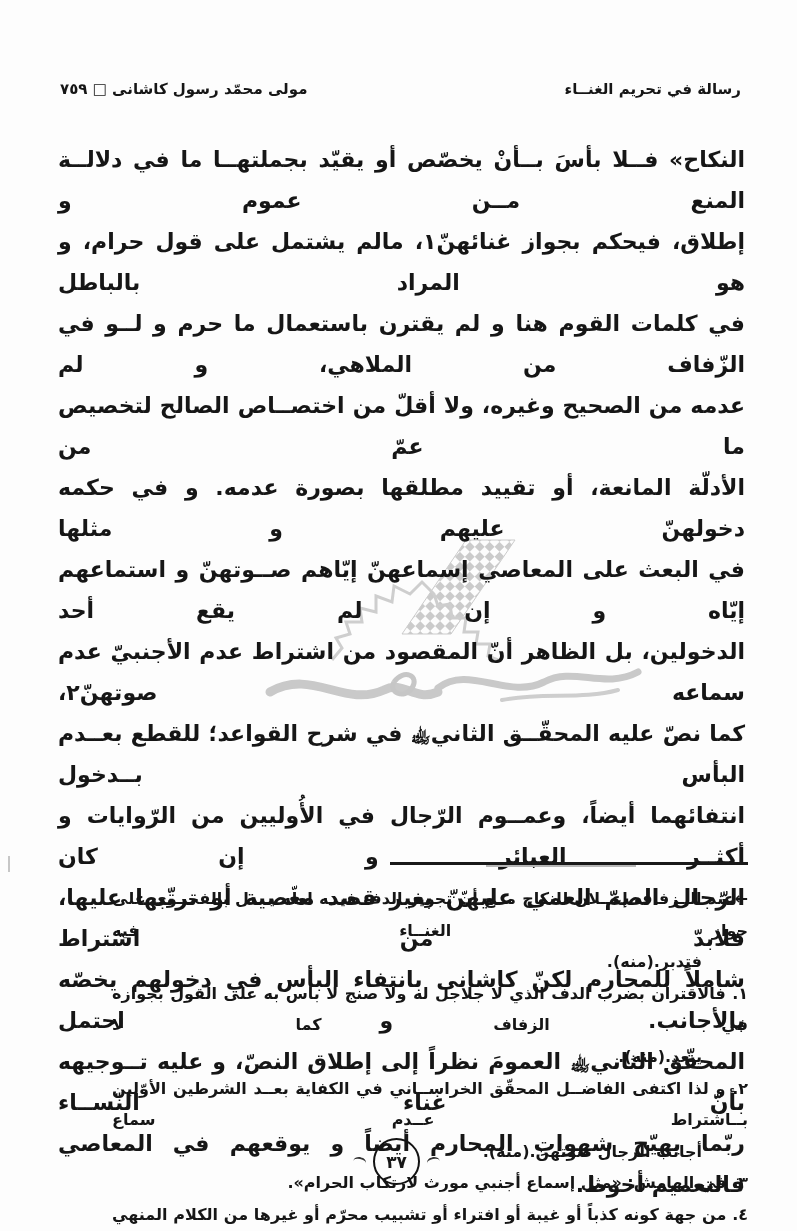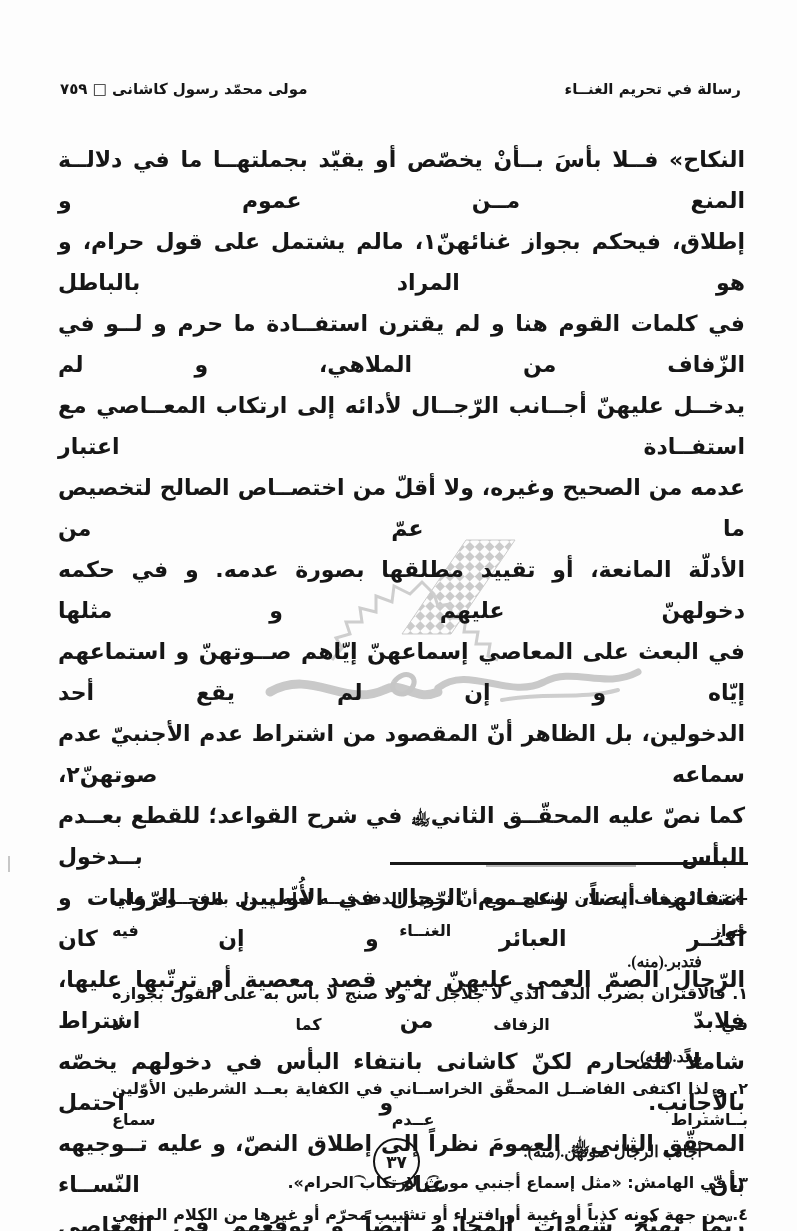--- a/index.html
+++ b/index.html
@@ -25,26 +25,26 @@
   .bline.pend{text-align-last:right;}
   
   .fnsep{position:absolute;top:862px;right:49px;width:358px;height:3px;background:#191919;z-index:2;}
   .fnsep::after{content:"";position:absolute;right:112px;top:3px;width:150px;height:2px;background:#b7b7b7;}
   
   .footnotes{
     position:absolute;top:883px;right:49px;left:82px;z-index:2;
     font-size:16px;line-height:31.6px;font-weight:700;
   }
   .fline{text-align:justify;text-align-last:justify;margin-left:30px;}
-  .fline.cont{text-align:right;text-align-last:right;padding-right:46px;font-family:Liberation Serif, serif;}
+  .fline.cont{text-align:right;text-align-last:right;padding-right:46px;}
   .fline.nat{text-align-last:right;}
   
   .pagenum{
     position:absolute;top:1138px;left:0;right:4px;z-index:2;
-    display:flex;align-items:flex-end;justify-content:center;gap:7px;
+    display:flex;align-items:center;justify-content:center;gap:7px;
   }
   .pn-circle{
     width:43px;height:43px;border:2.5px solid #131313;border-radius:50%;
     display:flex;align-items:center;justify-content:center;
     font-size:17px;font-weight:700;
   }
   .pn-orn{width:13px;height:8px;border-top:2.5px solid #131313;border-radius:70% 70% 0 0;opacity:.85;}
   .pn-orn.l{transform:rotate(-10deg);}
   .pn-orn.r{transform:rotate(10deg);}
   
@@ -72,22 +72,21 @@
     <path d="M18,160 C60,136 92,176 132,158 C152,148 162,170 186,160" fill="none" stroke="#c0c0c0" stroke-width="9" stroke-linecap="round"></path>
     <path d="M186,156 C216,132 256,168 292,150 C322,134 352,158 386,140" fill="none" stroke="#c0c0c0" stroke-width="7" stroke-linecap="round"></path>
     <path d="M142,150 c10,-14 26,-6 18,6 c-8,12 -24,4 -18,-6" fill="none" stroke="#bdbdbd" stroke-width="5"></path>
     <path d="M250,168 C290,160 330,168 366,158" fill="none" stroke="#c6c6c6" stroke-width="4" stroke-linecap="round"></path>
   </svg>
 
   <div class="bodytext">
     <div>
       <div class="bline">النكاح» فــلا بأسَ بــأنْ يخصّص أو يقيّد بجملتهــا ما في دلالــة المنع مــن عموم و</div>
       <div class="bline">إطلاق، فيحكم بجواز غنائهنّ١، مالم يشتمل على قول حرام، و هو المراد بالباطل</div>
-      <div class="bline">في كلمات القوم هنا و لم يقترن استفــادة ما حرم و لــو في الزّفاف من الملاهي، و لم</div>
-      <div class="bline">يدخــل عليهنّ أجــانب الرّجــال لأدائه إلى ارتكاب المعــاصي مع استفــادة اعتبار</div>
+      <div class="bline">في كلمات القوم هنا و لم يقترن باستعمال ما حرم و لــو في الزّفاف من الملاهي، و لم</div>
       <div class="bline">عدمه من الصحيح وغيره، ولا أقلّ من اختصــاص الصالح لتخصيص ما عمّ من</div>
       <div class="bline">الأدلّة المانعة، أو تقييد مطلقها بصورة عدمه. و في حكمه دخولهنّ عليهم و مثلها</div>
       <div class="bline">في البعث على المعاصي إسماعهنّ إيّاهم صــوتهنّ و استماعهم إيّاه و إن لم يقع أحد</div>
       <div class="bline">الدخولين، بل الظاهر أنّ المقصود من اشتراط عدم الأجنبيّ عدم سماعه صوتهنّ٢،</div>
       <div class="bline">كما نصّ عليه المحقّــق الثاني﵀ في شرح القواعد؛ للقطع بعــدم البأس بــدخول</div>
       <div class="bline">انتفائهما أيضاً، وعمــوم الرّجال في الأُوليين من الرّوايات و أكثــر العبائر و إن كان</div>
       <div class="bline">الرّجال الصمّ العمي عليهنّ بغير قصد معصية أو ترتّبها عليها، فلابدّ من اشتراط</div>
       <div class="bline">شاملاً للمحارم لكنّ كاشانى بانتفاء البأس في دخولهم يخصّه بالأجانب. و احتمل</div>
       <div class="bline">المحقّق الثاني﵀ العمومَ نظراً إلى إطلاق النصّ، و عليه تــوجيهه بأنّ غناء النّســاء</div>
       <div class="bline pend">ربّما يهيّج شهواتِ المحارم أيضاً و يوقعهم في المعاصي فالتعميم أحوط.</div>

